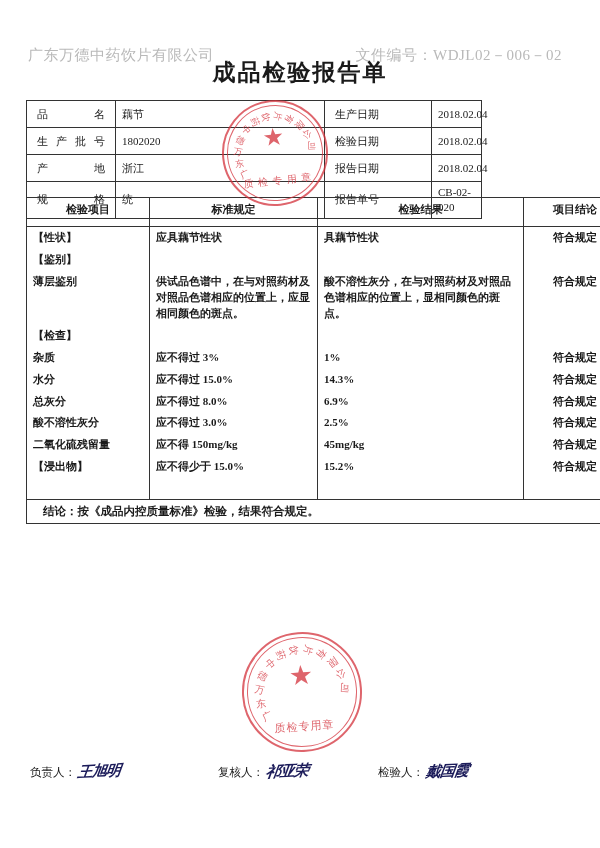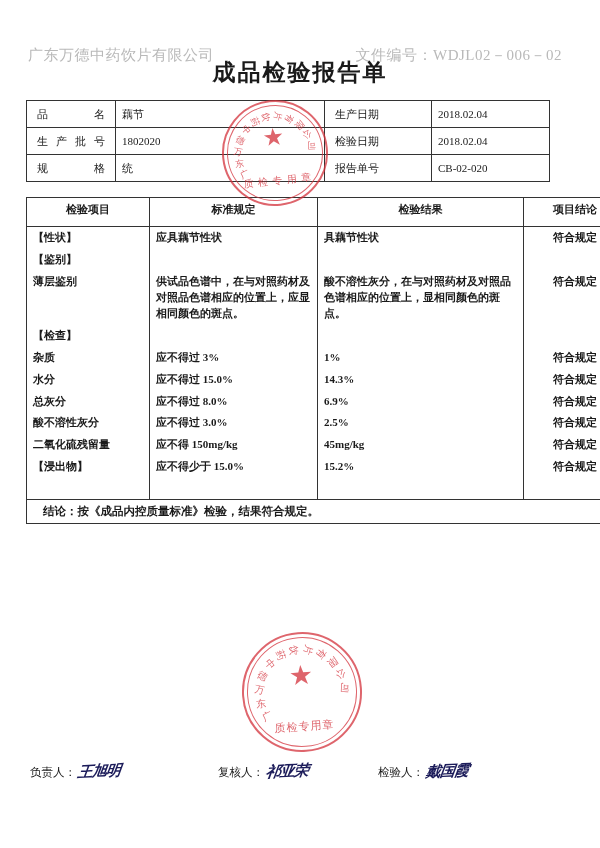--- a/index.html
+++ b/index.html
@@ -58,21 +58,21 @@
     font-weight: bold;
     letter-spacing: 2px;
     font-family: "Liberation Serif", serif;
   }
 
   
   .report-table {
     position: absolute;
     top: 100px;
     left: 26px;
-    width: 524px;
+    width: 456px;
     border-collapse: collapse;
     table-layout: fixed;
     font-size: 11px;
   }
   .report-table td {
     border: 1px solid #333;
     padding: 3px 6px;
     vertical-align: middle;
     height: 20px;
     line-height: 1.35;
@@ -261,20 +261,26 @@
       <tr>
         <td class="lbl">品　　名</td>
         <td class="val">藕节</td>
         <td class="lbl2">生产日期</td>
         <td class="val2">2018.02.04</td>
       </tr>
       <tr>
         <td class="lbl">生产批号</td>
         <td class="val">1802020</td>
         <td class="lbl2">检验日期</td>
+        <td class="val2">2018.02.04</td>
+      </tr>
+      <tr>
+        <td class="lbl">产　　地</td>
+        <td class="val">浙江</td>
+        <td class="lbl2">报告日期</td>
         <td class="val2">2018.02.04</td>
       </tr>
       <tr>
         <td class="lbl">规　　格</td>
         <td class="val">统</td>
         <td class="lbl2">报告单号</td>
         <td class="val2">CB-02-020</td>
       </tr>
     </tbody>
   </table>

